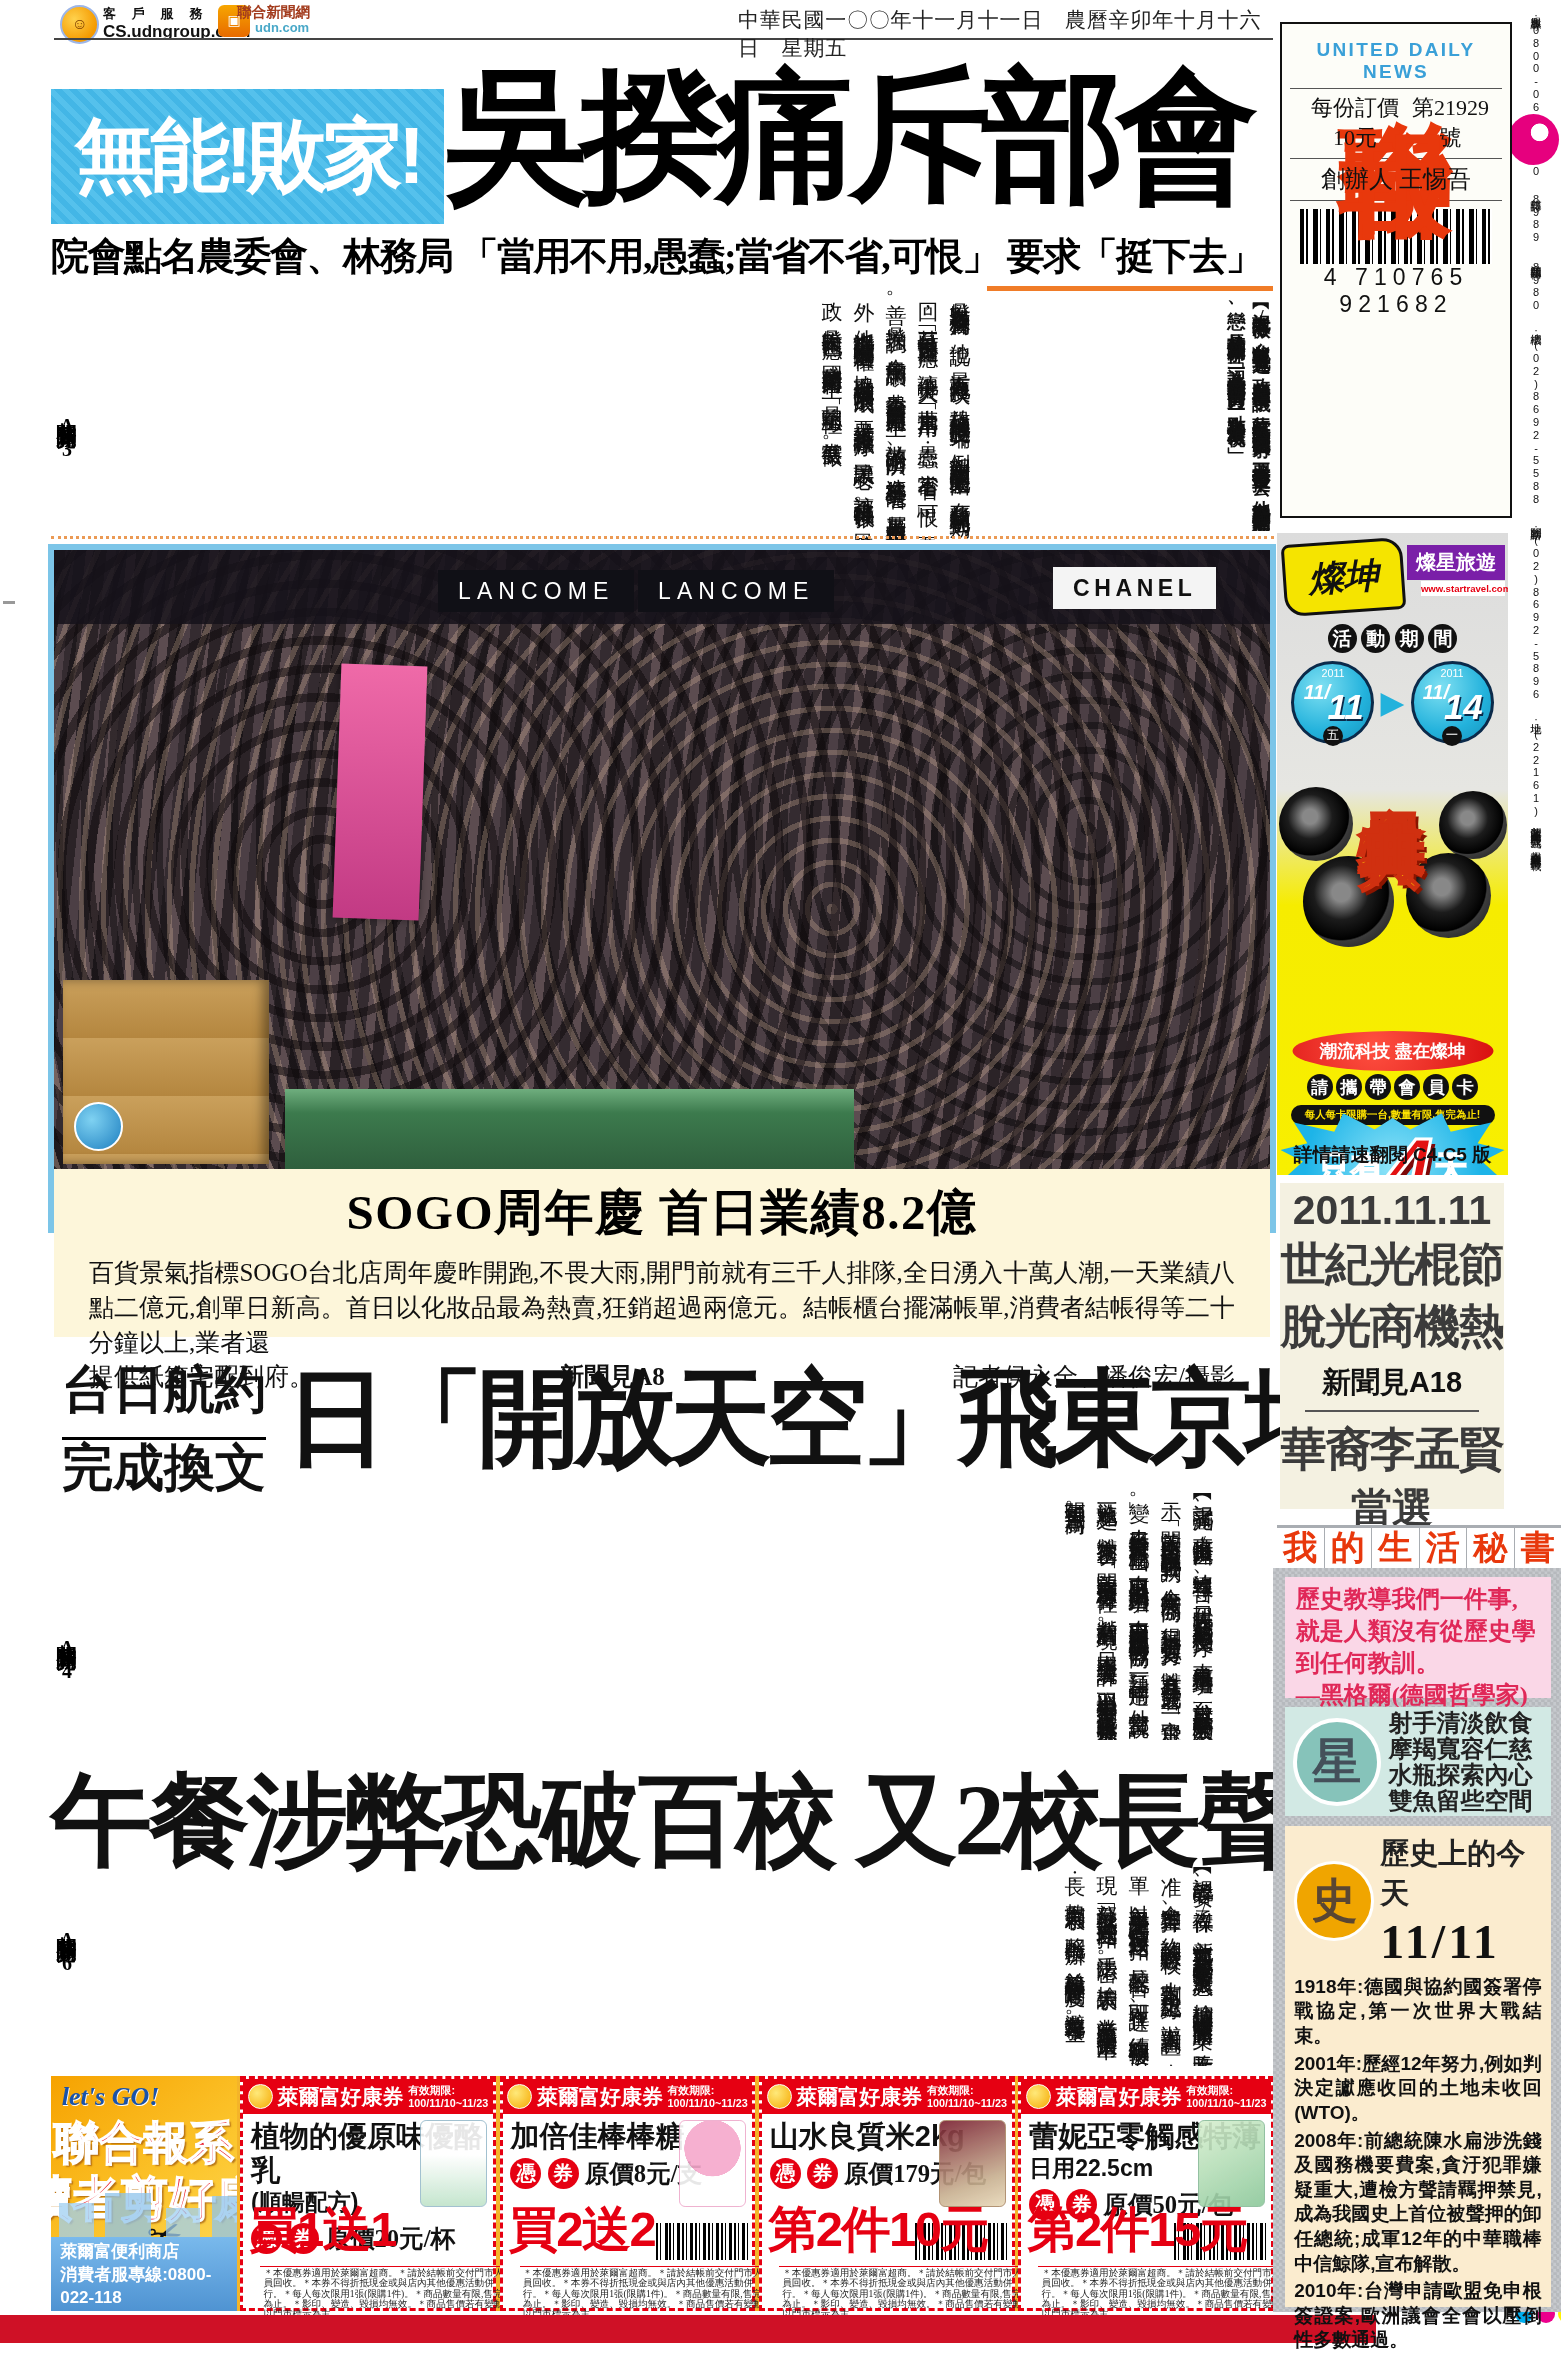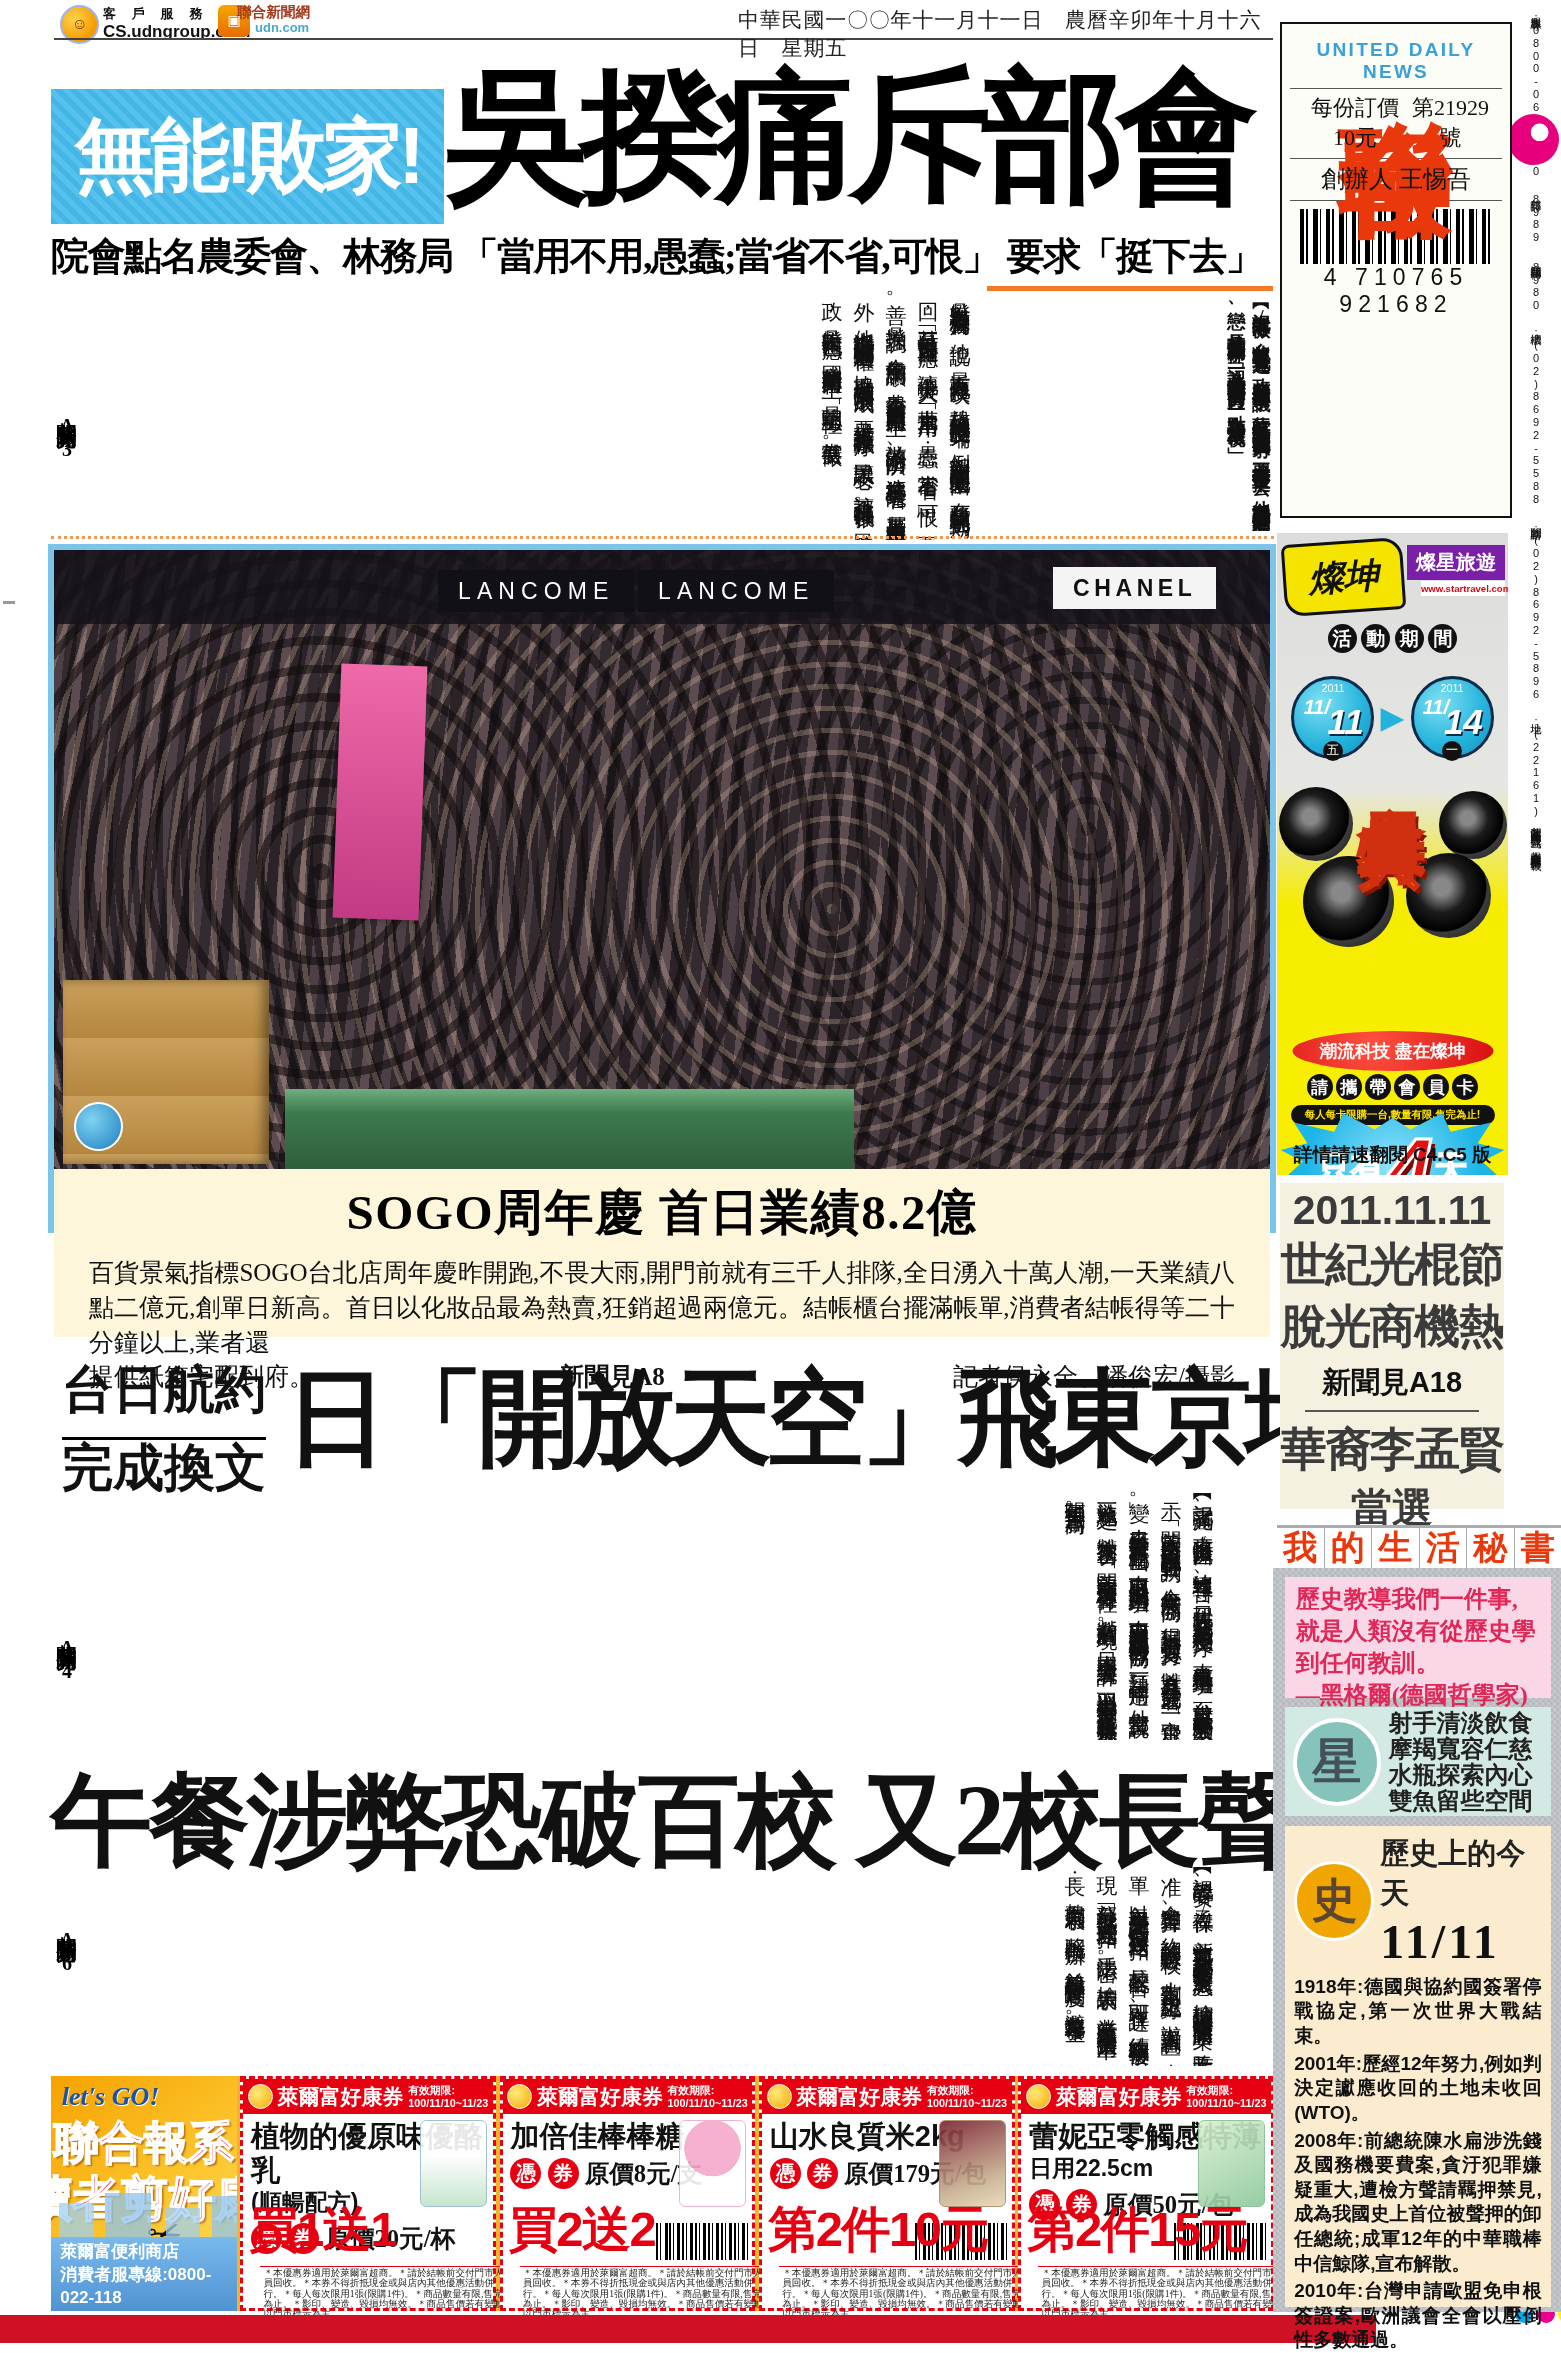--- a/index.html
+++ b/index.html
@@ -171,21 +171,21 @@
     border:3.1px solid #111;border-radius:7.7px 20px 7.7px 20px;transform:rotate(-4deg);
     display:flex;align-items:center;justify-content:center;font-size:35px;font-weight:900;font-style:italic;}
   .ad-travel{position:absolute;right:3.1px;top:12.3px;width:98px;height:35px;background:#7a1fa8;
     color:#fff;font-size:20px;font-weight:900;display:flex;align-items:center;justify-content:center;}
   .ad-travel-url{position:absolute;right:3.1px;top:48px;width:84px;height:15.4px;background:#fff;
     color:#e60012;font-size:9.6px;font-weight:bold;text-align:center;line-height:15.4px;}
   .ad-period{position:absolute;left:0;top:91px;width:100%;display:flex;justify-content:center;gap:4.6px;}
   .ad-period b{width:29px;height:29px;border-radius:50%;background:#111;color:#fff;font-size:19px;
     display:flex;align-items:center;justify-content:center;font-weight:bold;}
   .ad-dates{position:absolute;left:0;top:128px;width:100%;display:flex;justify-content:center;
-    align-items:center;gap:6.1px;margin-top:15px;}
+    align-items:center;gap:6.1px;}
   .dcirc{width:77px;height:77px;border-radius:50%;border:3.8px solid #0b2a4a;position:relative;
     background:radial-gradient(circle at 35% 30%,#7fe0f2,#23b2dc 60%,#1592bc);color:#fff;
     font-family:"Liberation Sans","DejaVu Sans",sans-serif;}
   .dcirc .yr{position:absolute;top:3.1px;left:0;width:100%;text-align:center;font-size:10.8px;}
   .dcirc .mo{position:absolute;left:9.2px;top:17px;font-size:20px;font-weight:900;font-style:italic;}
   .dcirc .dy{position:absolute;right:7.7px;top:23px;font-size:35px;font-weight:900;font-style:italic;
     text-shadow:1.5px 1.5px 0 #0b2a4a;}
   .dcirc .wk{position:absolute;left:50%;bottom:-4.6px;transform:translateX(-50%);width:20px;height:20px;
     border-radius:50%;background:#111;color:#fff;font-size:12.3px;display:flex;align-items:center;justify-content:center;}
   .ad-arrow{color:#23b2dc;font-size:31px;}

